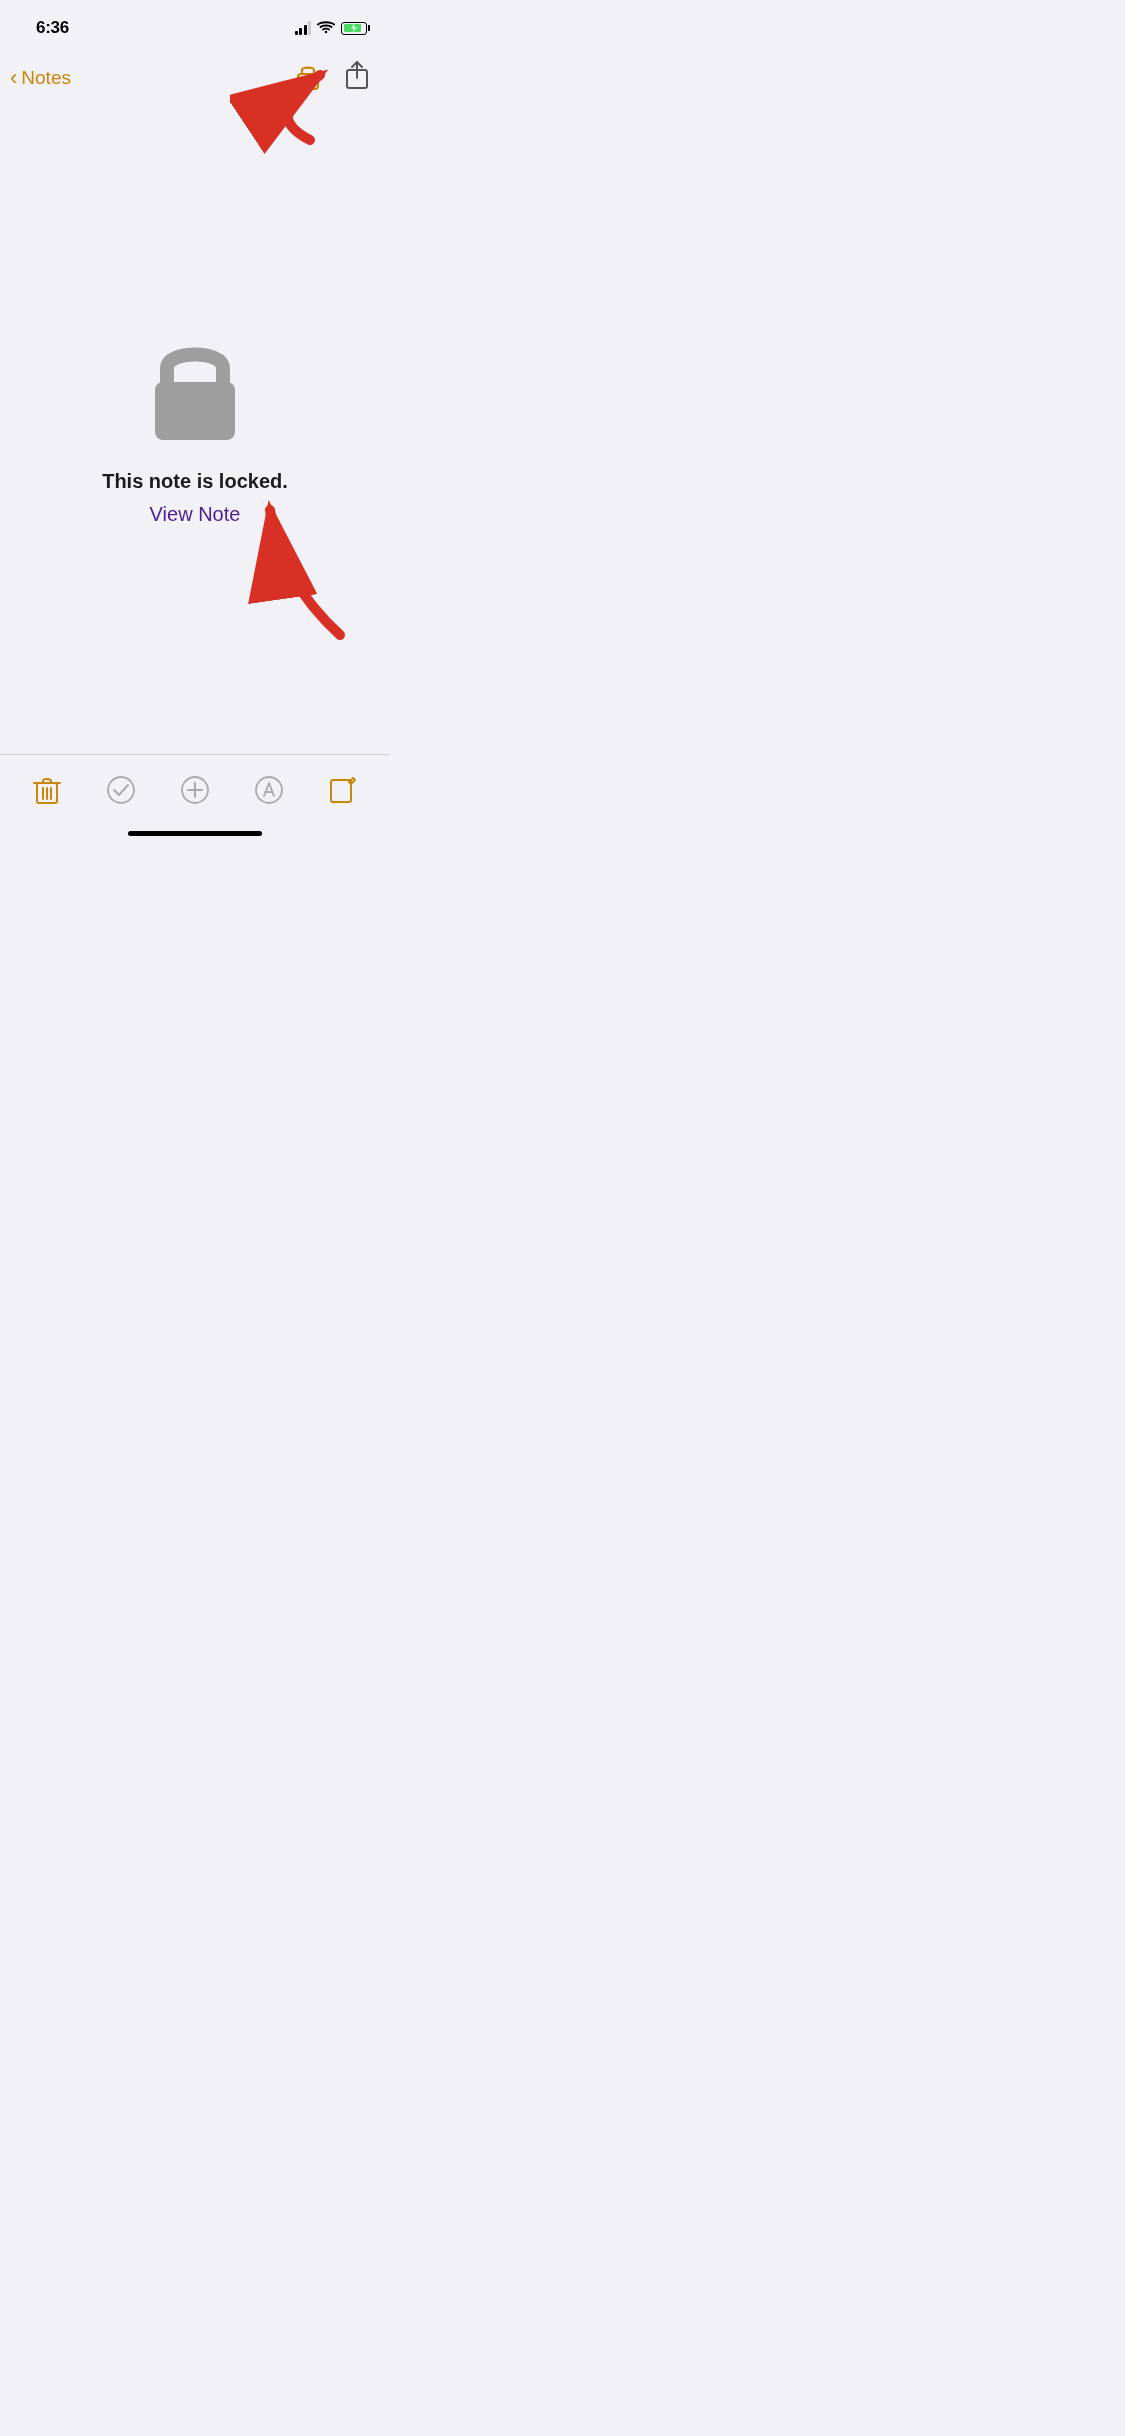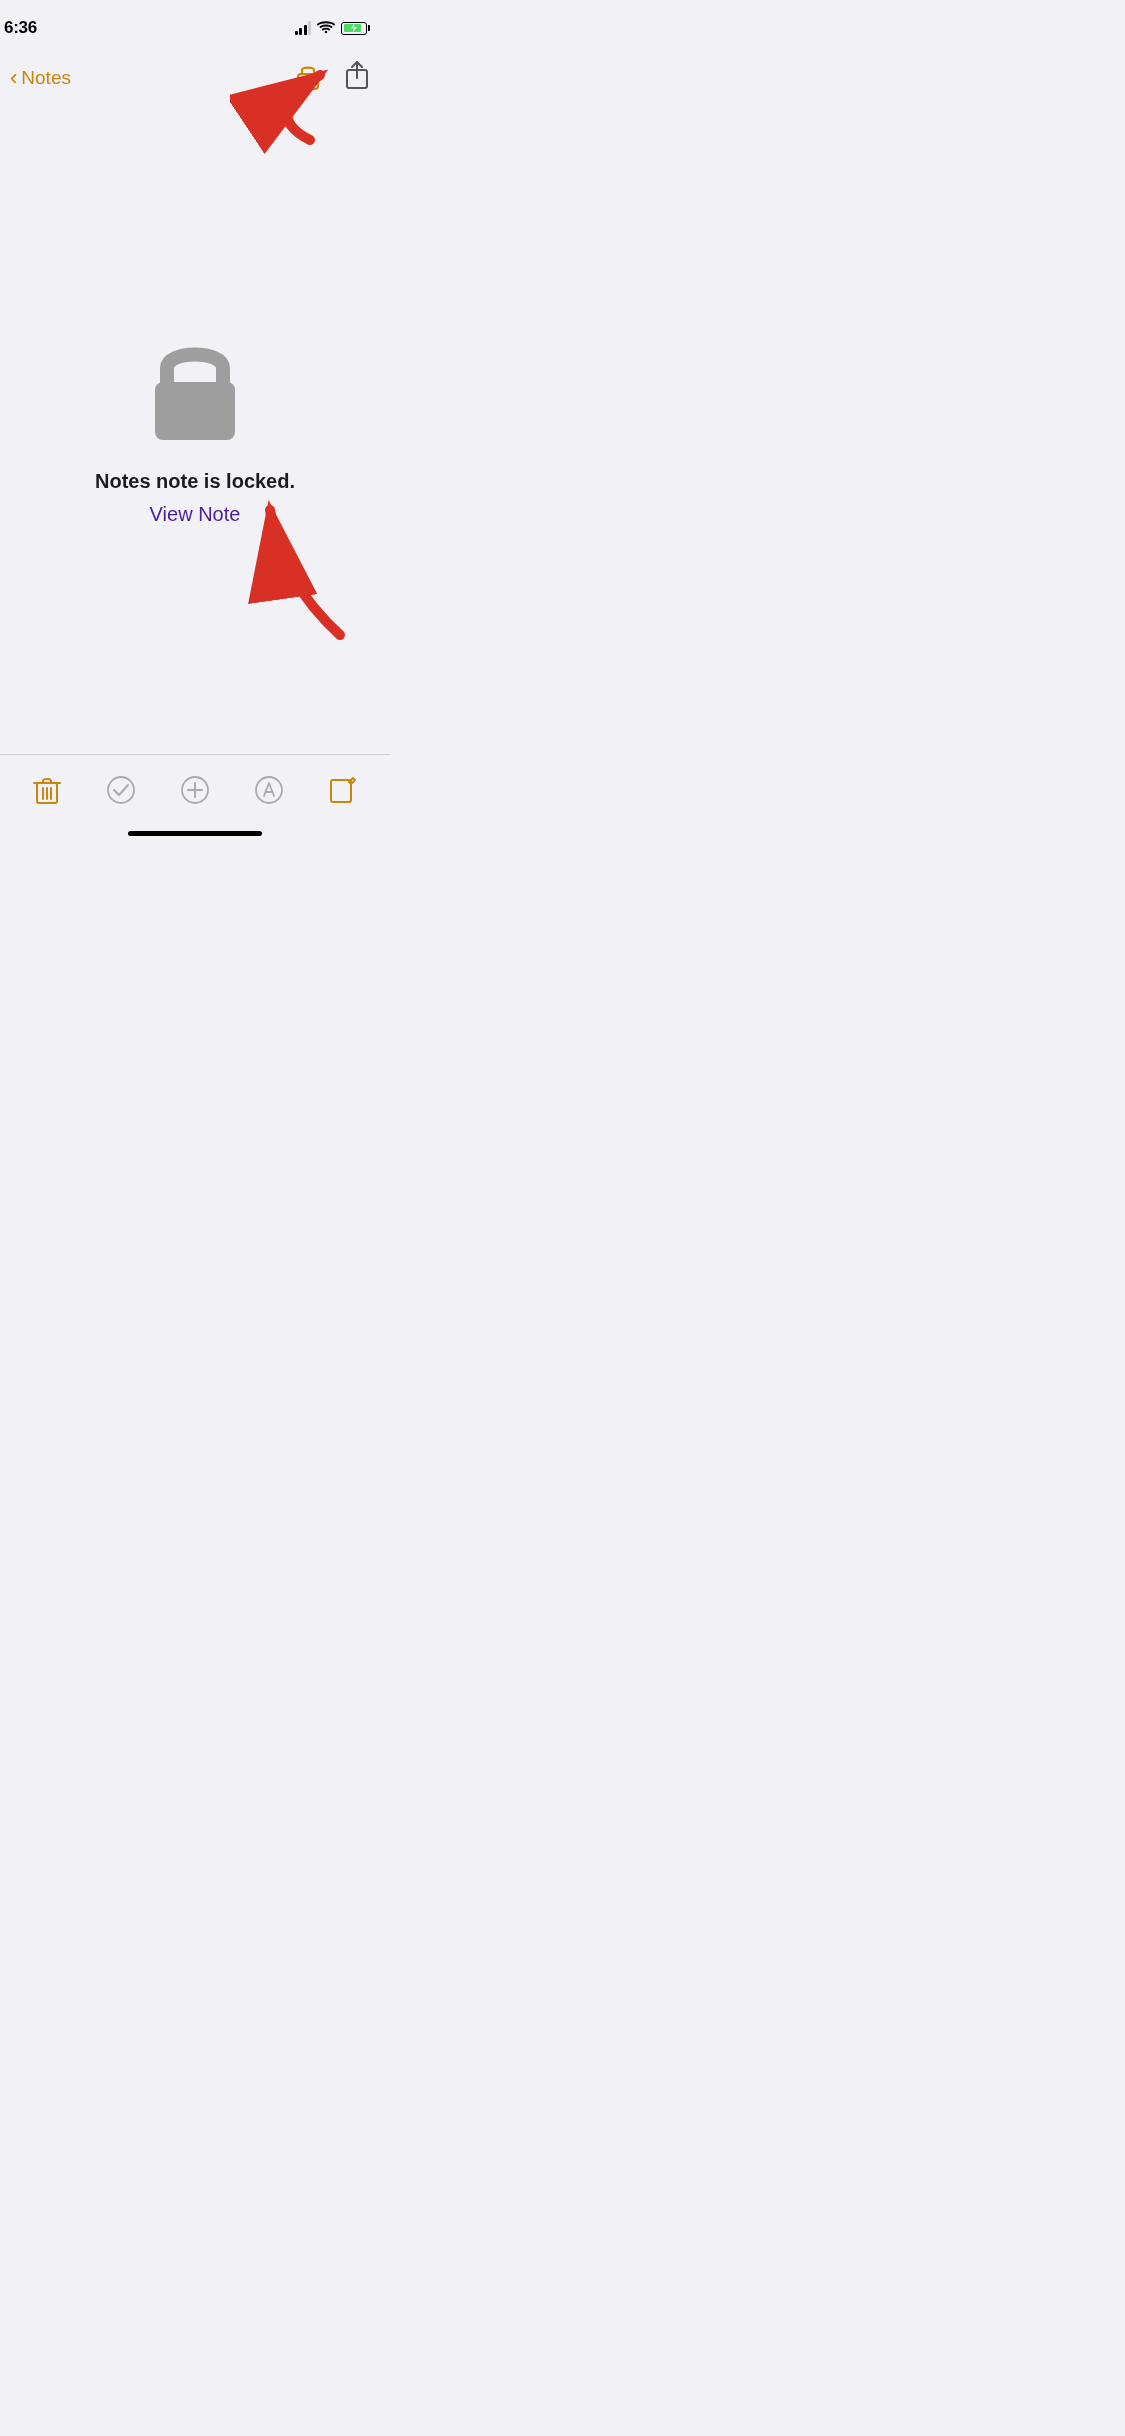--- a/index.html
+++ b/index.html
@@ -12,21 +12,21 @@
       font-family: -apple-system, 'SF Pro Display', 'Helvetica Neue', sans-serif;
       overflow: hidden;
       position: relative;
     }
 
     
     .status-bar {
       display: flex;
       justify-content: space-between;
       align-items: center;
-      padding: 14px 20px 8px 4px;
+      padding: 14px 20px 8px 36px;
       height: 50px;
     }
 
     .status-time {
       font-size: 17px;
       font-weight: 600;
       color: #000;
       letter-spacing: -0.3px;
     }
 
@@ -259,21 +259,21 @@
 
 <div class="main-content">
 
   <div class="lock-graphic">
     <svg width="100" height="110" viewBox="0 0 100 110" fill="none">
       <rect x="10" y="48" width="80" height="58" rx="8" fill="#9e9e9e"></rect>
       <path d="M22 48V34C22 16 78 16 78 34V48" fill="none" stroke="#9e9e9e" stroke-width="14" stroke-linecap="round"></path>
     </svg>
   </div>
 
-  <div class="locked-title">Notes note is locked.</div>
+  <div class="locked-title">This note is locked.</div>
   <button class="view-note-btn">View Note</button>
 </div>
 
 <svg style="position:absolute;top:490px;right:20px;width:140px;height:150px;" viewBox="0 0 140 150">
   <defs>
     <marker id="arrowhead2" markerWidth="10" markerHeight="7" refX="9" refY="3.5" orient="auto">
       <polygon points="0 0, 10 3.5, 0 7" fill="#d93025"></polygon>
     </marker>
   </defs>
   <path d="M110 145 Q50 90 40 20" stroke="#d93025" stroke-width="10" fill="none" marker-end="url(#arrowhead2)" stroke-linecap="round"></path>

